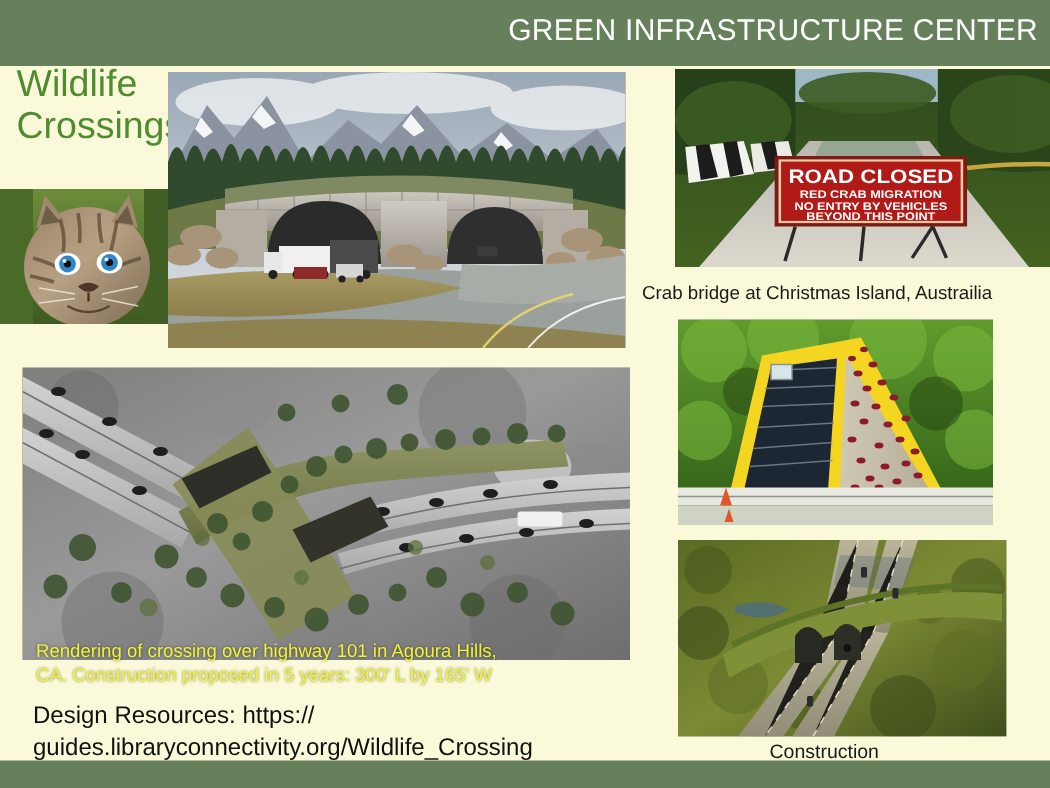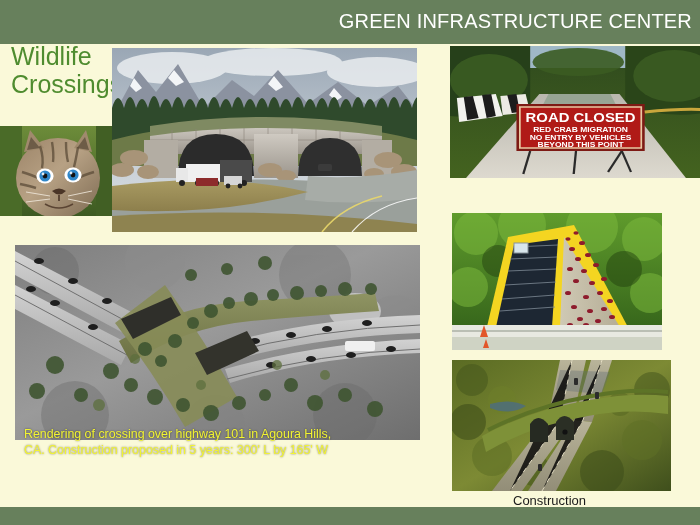--- a/index.html
+++ b/index.html
@@ -274,20 +274,21 @@
         <path d="M70 105 L64 128"></path>
           <path d="M110 105 L108 128"></path>
         <path d="M150 105 L158 126"></path>
           <path d="M150 105 L138 126"></path>
       </g>
 
       <path d="M170 66 q34 -4 57 -2" stroke="#c9a63c" stroke-width="3" fill="none"></path>
     </svg>
   </div>
 
+  <div class="caption" id="caption-crab">Crab bridge at Christmas Island, Austrailia</div>
 
   <div class="photo" id="photo-crab-ramp">
     <svg viewBox="0 0 210 137" preserveAspectRatio="none" aria-hidden="true">
       <defs>
         <linearGradient id="foliage" x1="0" y1="0" x2="0" y2="1">
           <stop offset="0%" stop-color="#5f9b2c"></stop>
           <stop offset="100%" stop-color="#2f5c18"></stop>
         </linearGradient>
         <linearGradient id="ramp" x1="0" y1="0" x2="1" y2="0">
           <stop offset="0%" stop-color="#cfc9b4"></stop>
@@ -531,16 +532,18 @@
           <circle cx="262" cy="120" r="5"></circle>
         <circle cx="84" cy="160" r="6"></circle>
           <circle cx="310" cy="130" r="5"></circle>
       </g>
     </svg>
   </div>
 
   <div class="overlay-caption" id="overlay-rendering">Rendering of crossing over highway 101 in  Agoura Hills,
 CA. Construction proposed in 5 years: 300' L by 165' W</div>
 
+  <div class="resources">Design Resources: https://
+guides.libraryconnectivity.org/Wildlife_Crossing</div>
 
   <div class="footer-bar"></div>
 
 </div>
 
 </body></html>

